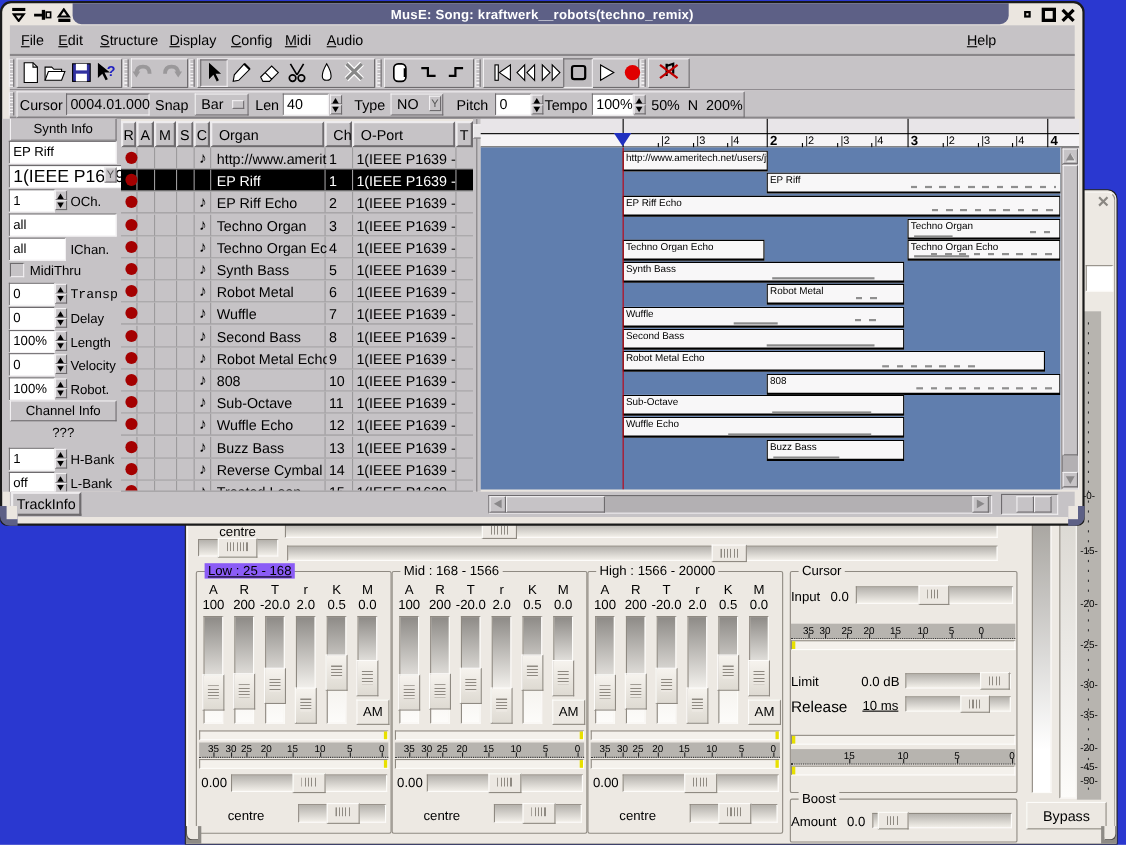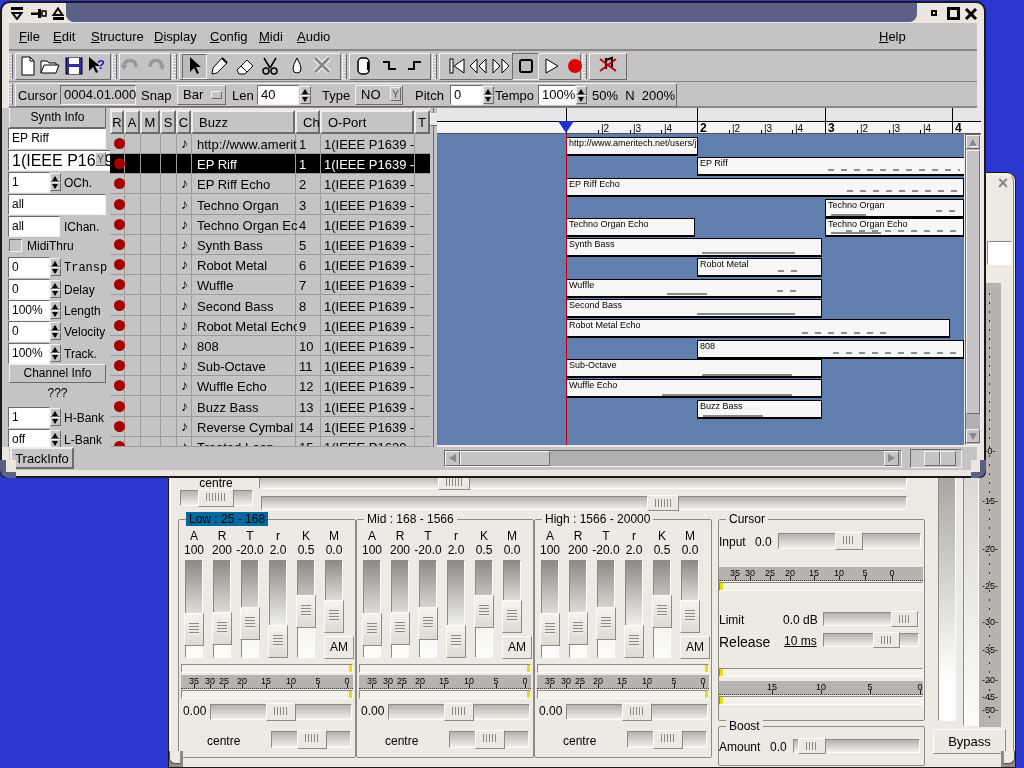--- a/index.html
+++ b/index.html
@@ -20,21 +20,21 @@
 <div class="abs ci" style="left:11px;top:317px;width:73px;height:16px;background:linear-gradient(180deg,#b5b2ad,#f2efe9);"></div>
     <div class="abs co" style="left:29px;top:316px;width:36px;height:18px;background:#ece8e2;"></div>
     <div class="abs" style="left:37px;top:320px;width:20px;height:8px;background:repeating-linear-gradient(90deg,#8f8a82 0 1px,#ece8e2 1px 3px);"></div>
 <div class="abs ci" style="left:90px;top:302px;width:648px;height:14px;background:linear-gradient(180deg,#b5b2ad,#f2efe9);"></div>
     <div class="abs co" style="left:269px;top:301px;width:32px;height:16px;background:#ece8e2;"></div>
     <div class="abs" style="left:277px;top:305px;width:16px;height:8px;background:repeating-linear-gradient(90deg,#8f8a82 0 1px,#ece8e2 1px 3px);"></div>
 <div class="abs ci" style="left:92px;top:323px;width:646px;height:14px;background:linear-gradient(180deg,#b5b2ad,#f2efe9);"></div>
     <div class="abs co" style="left:478px;top:322px;width:32px;height:16px;background:#ece8e2;"></div>
     <div class="abs" style="left:486px;top:326px;width:16px;height:8px;background:repeating-linear-gradient(90deg,#8f8a82 0 1px,#ece8e2 1px 3px);"></div>
 <div class="abs" style="left:9px;top:346px;width:178px;height:239px;border:1px solid #8f8a82;border-radius:2px;"></div>
-    <div class="lbl abs" style="left:17px;top:339px;background:#0369a1;padding:0 3px;font-size:12px;">Low : 25 - 168</div>
+    <div class="lbl abs" style="left:17px;top:339px;background:#8b5cf6;padding:0 3px;font-size:12px;text-decoration:underline;">Low : 25 - 168</div>
 <div class="lbl abs" style="left:11px;top:356px;width:28px;text-align:center;font-size:12px;">A</div>
 <div class="lbl abs" style="left:8px;top:370px;width:34px;text-align:center;font-size:12px;">100</div>
 <div class="abs ci" style="left:16px;top:387px;width:18px;height:98px;background:linear-gradient(180deg,#8e8b87,#f6f4f0 70%,#fdfcfa);"></div>
     <div class="abs co" style="left:15px;top:440px;width:20px;height:33px;background:linear-gradient(180deg,#f6f3ee,#dedad2);"></div>
     <div class="abs" style="left:20px;top:450px;width:10px;height:12px;background:repeating-linear-gradient(180deg,#8f8a82 0 1px,#ece8e2 1px 3px);"></div>
 <div class="lbl abs" style="left:39px;top:356px;width:28px;text-align:center;font-size:12px;">R</div>
 <div class="lbl abs" style="left:36px;top:370px;width:34px;text-align:center;font-size:12px;">200</div>
 <div class="abs ci" style="left:44px;top:387px;width:18px;height:98px;background:linear-gradient(180deg,#8e8b87,#f6f4f0 70%,#fdfcfa);"></div>
     <div class="abs co" style="left:43px;top:439px;width:20px;height:33px;background:linear-gradient(180deg,#f6f3ee,#dedad2);"></div>
     <div class="abs" style="left:48px;top:449px;width:10px;height:12px;background:repeating-linear-gradient(180deg,#8f8a82 0 1px,#ece8e2 1px 3px);"></div>
@@ -344,20 +344,21 @@
       <div class="abs" style="left:10px;top:424px;width:1px;height:2px;background:#333;"></div>
       <div class="abs" style="left:10px;top:433px;width:1px;height:2px;background:#333;"></div>
     </div>
 <div class="abs" style="right:0px;bottom:0px;width:14px;height:16px;background:#8e8b86;"></div>
 <div class="abs" style="right:0px;bottom:3px;width:11px;height:13px;background:#ede9e3;border-radius:0 0 6px 0;border-right:1px solid #55524e;border-bottom:1px solid #55524e;"></div>
 <div class="abs" style="left:0px;bottom:0px;width:14px;height:16px;background:#8e8b86;"></div>
 <div class="abs" style="left:0px;bottom:3px;width:11px;height:13px;background:#ede9e3;border-radius:0 0 0 6px;border-left:1px solid #55524e;border-bottom:1px solid #55524e;"></div>
 </div>
 <div class="abs" style="left:0px;top:1px;width:986px;height:477px;background:#ebe6e0;border:2px solid #1a1a1a;border-radius:10px 10px 6px 6px;">
 <div class="abs" style="left:64px;top:0px;width:851px;height:19px;background:#5d6086;border-radius:8px;border-top-left-radius:0;border-top-right-radius:0;"></div>
+<div class="abs" style="left:0;top:3px;width:982px;text-align:center;color:#fff;font-size:12px;font-weight:bold;letter-spacing:0.2px;">MusE: Song: kraftwerk__robots(techno_remix)</div>
 <svg class="abs" style="left:9px;top:4px;" width="54" height="13" viewBox="0 0 54 13">
 <rect x="0" y="0" width="12" height="3" fill="#000"></rect>
       <path d="M1.5 6 L10.5 6 L6 12 Z" fill="none" stroke="#000" stroke-width="2"></path>
 <rect x="20" y="5.5" width="9" height="2.5" fill="#000"></rect>
       <rect x="27" y="2" width="3" height="9" fill="#000"></rect>
       <rect x="31" y="4" width="4" height="5" fill="none" stroke="#000" stroke-width="1.5"></rect>
 <path d="M42.5 8 L51.5 8 L47 1.5 Z" fill="none" stroke="#000" stroke-width="2"></path>
       <rect x="42" y="10" width="11" height="3" fill="#000"></rect>
 </svg>
 <div class="abs" style="left:929px;top:7px;width:6px;height:6px;border:2px solid #000;"></div>
@@ -559,21 +560,21 @@
           <div class="abs" style="left:2px;top:11px;width:0;height:0;border-left:3px solid transparent;border-right:3px solid transparent;border-top:5px solid #000;"></div>
         </div>
         <div class="abs lbl" style="left:62px;top:322px;font-size:12px;">Velocity</div>
 <div class="abs bi white" style="left:6px;top:340px;width:42px;height:21px;font-size:12px;line-height:19px;padding-left:3px;">100%</div>
         <div class="abs" style="left:48px;top:341px;width:11px;height:19px;">
           <div class="abs bo" style="left:0;top:0;width:11px;height:9px;background:#c6c3c6;"></div>
           <div class="abs" style="left:2px;top:3px;width:0;height:0;border-left:3px solid transparent;border-right:3px solid transparent;border-bottom:5px solid #000;"></div>
           <div class="abs bo" style="left:0;top:9px;width:11px;height:9px;background:#c6c3c6;"></div>
           <div class="abs" style="left:2px;top:11px;width:0;height:0;border-left:3px solid transparent;border-right:3px solid transparent;border-top:5px solid #000;"></div>
         </div>
-        <div class="abs lbl" style="left:62px;top:344px;font-size:12px;">Track.</div>
+        <div class="abs lbl" style="left:62px;top:344px;font-size:12px;">Robot.</div>
 <div class="abs bo" style="left:7px;top:361px;width:97px;height:19px;background:#c6c3c6;font-size:12px;text-align:center;line-height:17px;">Channel Info</div>
 <div class="abs lbl" style="left:7px;top:383px;width:97px;text-align:center;font-size:12px;">???</div>
 <div class="abs bi white" style="left:6px;top:404px;width:42px;height:21px;font-size:12px;line-height:19px;padding-left:3px;">1</div>
         <div class="abs" style="left:48px;top:405px;width:11px;height:19px;">
           <div class="abs bo" style="left:0;top:0;width:11px;height:9px;background:#c6c3c6;"></div>
           <div class="abs" style="left:2px;top:3px;width:0;height:0;border-left:3px solid transparent;border-right:3px solid transparent;border-bottom:5px solid #000;"></div>
           <div class="abs bo" style="left:0;top:9px;width:11px;height:9px;background:#c6c3c6;"></div>
           <div class="abs" style="left:2px;top:11px;width:0;height:0;border-left:3px solid transparent;border-right:3px solid transparent;border-top:5px solid #000;"></div>
         </div>
         <div class="abs lbl" style="left:62px;top:408px;font-size:12px;">H-Bank</div>
@@ -586,21 +587,21 @@
         </div>
         <div class="abs lbl" style="left:62px;top:430px;font-size:12px;">L-Bank</div>
       </div>
     </div>
 <div class="abs" style="left:108px;top:107px;width:320px;height:337px;background:#c6c3c6;"></div>
 <div class="abs bo2" style="left:108px;top:107px;width:14px;height:24px;background:#c6c3c6;font-size:13px;text-align:center;line-height:21px;">R</div>
 <div class="abs bo2" style="left:122px;top:107px;width:16px;height:24px;background:#c6c3c6;font-size:13px;text-align:center;line-height:21px;">A</div>
 <div class="abs bo2" style="left:138px;top:107px;width:20px;height:24px;background:#c6c3c6;font-size:13px;text-align:center;line-height:21px;">M</div>
 <div class="abs bo2" style="left:158px;top:107px;width:16px;height:24px;background:#c6c3c6;font-size:13px;text-align:center;line-height:21px;">S</div>
 <div class="abs bo2" style="left:174px;top:107px;width:15px;height:24px;background:#c6c3c6;font-size:13px;text-align:center;line-height:21px;">C</div>
-<div class="abs bo2" style="left:189px;top:107px;width:104px;height:24px;background:#c6c3c6;font-size:13px;text-align:left;padding-left:6px;line-height:21px;">Buzz</div>
+<div class="abs bo2" style="left:189px;top:107px;width:104px;height:24px;background:#c6c3c6;font-size:13px;text-align:left;padding-left:6px;line-height:21px;">Organ</div>
 <div class="abs bo2" style="left:293px;top:107px;width:25px;height:24px;background:#c6c3c6;font-size:13px;text-align:left;padding-left:6px;line-height:21px;">Ch</div>
 <div class="abs bo2" style="left:318px;top:107px;width:94px;height:24px;background:#c6c3c6;font-size:13px;text-align:left;padding-left:6px;line-height:21px;">O-Port</div>
 <div class="abs bo2" style="left:412px;top:107px;width:16px;height:24px;background:#c6c3c6;font-size:13px;text-align:center;line-height:21px;">T</div>
 <div class="abs" style="left:108px;top:131px;width:320px;height:20px;background:#c6c3c6;border-bottom:1px solid #9c9a9c;overflow:hidden;">
 <div class="abs" style="left:14px;top:0;width:1px;height:20px;background:#9c9a9c;"></div>
 <div class="abs" style="left:30px;top:0;width:1px;height:20px;background:#9c9a9c;"></div>
 <div class="abs" style="left:50px;top:0;width:1px;height:20px;background:#9c9a9c;"></div>
 <div class="abs" style="left:66px;top:0;width:1px;height:20px;background:#9c9a9c;"></div>
 <div class="abs" style="left:81px;top:0;width:1px;height:20px;background:#9c9a9c;"></div>
 <div class="abs" style="left:185px;top:0;width:1px;height:20px;background:#9c9a9c;"></div>

